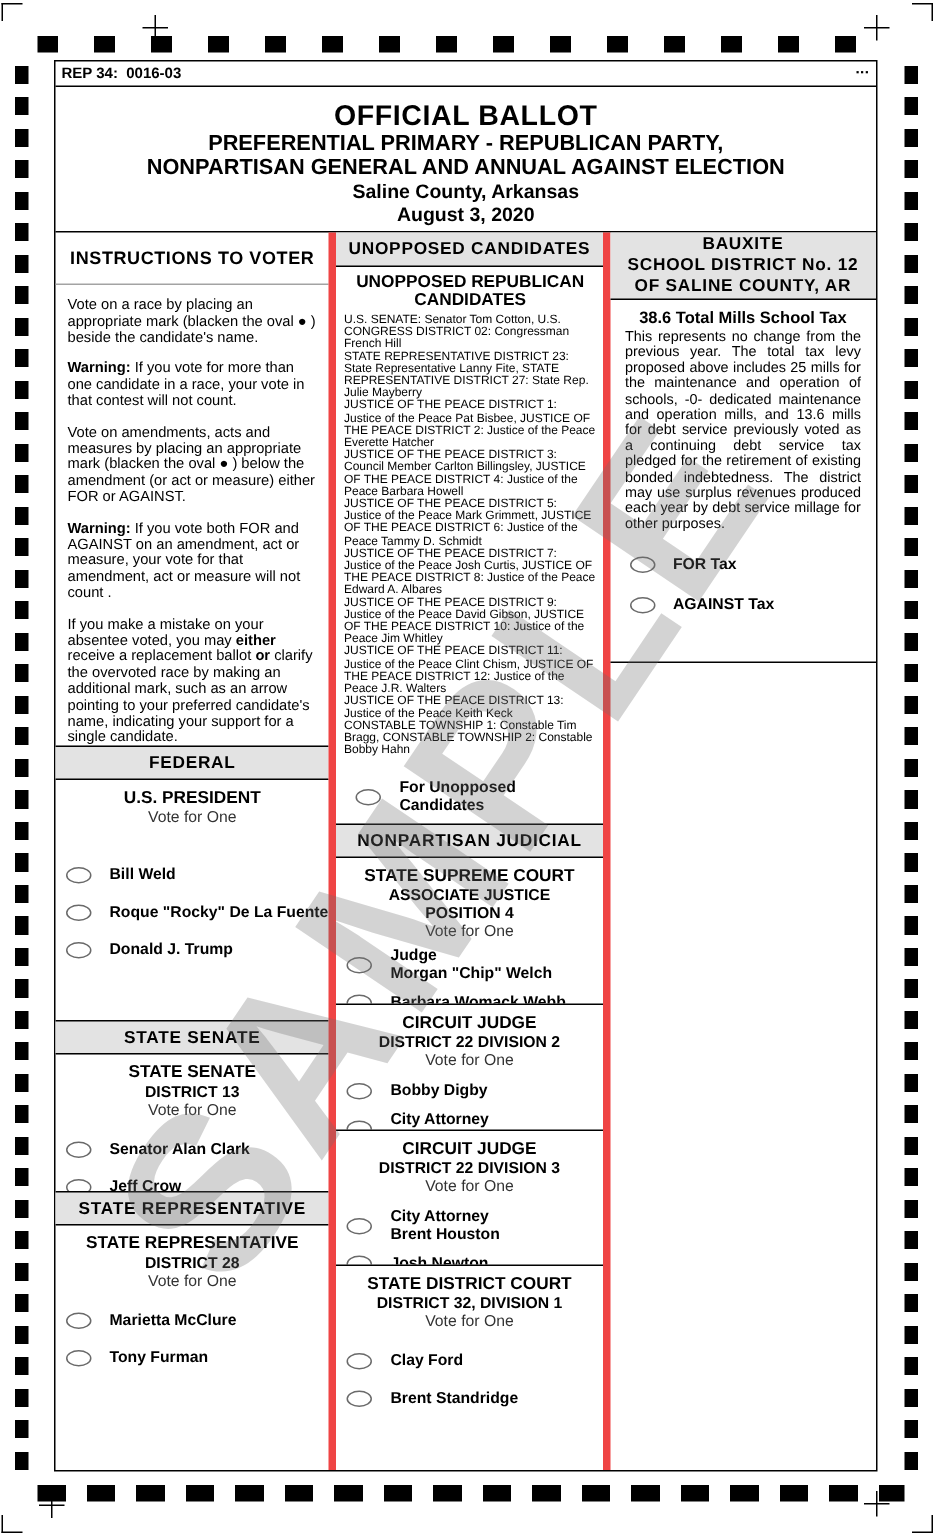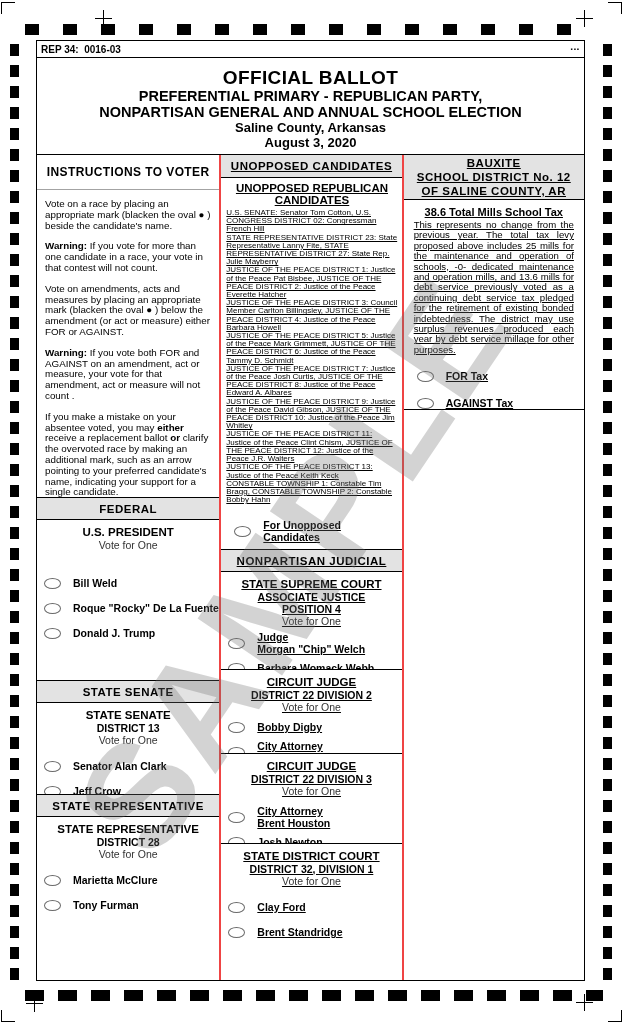--- a/index.html
+++ b/index.html
@@ -39,21 +39,21 @@
   .code{font-size:10px;font-weight:bold;white-space:pre;}
   .dots{font-size:6px;letter-spacing:1px;line-height:6px;}
 
   .title-block{height:96px;flex:none;text-align:center;padding-top:9px;box-sizing:border-box;}
   .t-main{font-size:19px;font-weight:bold;line-height:21px;letter-spacing:.4px;}
   .t-sub{font-size:14.5px;font-weight:bold;line-height:16px;}
   .t-loc,.t-date{font-size:13px;font-weight:bold;line-height:15px;}
 
   .cols{flex:1;display:flex;border-top:1px solid #000;min-height:0;}
   .col{width:33.33%;display:flex;flex-direction:column;box-sizing:border-box;min-width:0;}
-  .col + .col{border-left:2px solid #ef4444;text-decoration:underline;}
+  .col + .col{border-left:5px solid #ef4444;}
 
   .bar{flex:none;background:#e3e3e3;border-bottom:1px solid #000;text-align:center;
     font-weight:bold;font-size:11.5px;letter-spacing:.5px;display:flex;align-items:center;
     justify-content:center;box-sizing:border-box;}
   .bar.h23{height:23px;}
   .bar.mid{border-top:1px solid #000;}
   .bar.multi{height:45px;line-height:14px;white-space:pre-line;}
 
   .instr-head{flex:none;height:35px;border-bottom:1px solid #a3a3a3;text-align:center;
     font-weight:bold;font-size:12px;letter-spacing:.4px;display:flex;align-items:center;justify-content:center;box-sizing:border-box;}
@@ -77,21 +77,21 @@
   .name{font-weight:bold;font-size:10.5px;line-height:12px;white-space:pre-line;}
 
   .unopposed-box{flex:none;height:371px;box-sizing:border-box;display:flex;flex-direction:column;
     padding:4px 4px 6px 5px;}
   .u-sub{text-align:center;font-weight:bold;font-size:11.5px;line-height:12px;margin-bottom:3px;}
   .u-entries{font-size:8px;line-height:8.2px;}
   .u-entries div{margin:0;}
   .u-opt{margin-top:auto;display:flex;align-items:center;padding-left:8px;}
   .u-opt .name{font-size:10.5px;}
 
-  .tax-sec{flex:none;height:210px;box-sizing:border-box;border-bottom:1px solid #000;
+  .tax-sec{flex:none;height:242px;box-sizing:border-box;border-bottom:1px solid #000;
     padding:6px 10px 0 10px;}
   .tax-title{text-align:center;font-weight:bold;font-size:11px;line-height:13px;}
   .tax-text{font-size:9.6px;line-height:10.4px;text-align:justify;margin-top:1px;}
   .tax-opts{margin-top:15px;padding-left:3px;}
   .tax-opts .opt{margin-bottom:15px;}
   .filler{flex:1;}
 </style>
 </head>
 <body>
 
@@ -116,21 +116,21 @@
   <div class="ballot">
 
     <div class="code-strip">
       <span class="code">REP 34:  0016-03</span>
       <span class="dots">▪▪▪</span>
     </div>
 
     <div class="title-block">
       <div class="t-main">OFFICIAL BALLOT</div>
       <div class="t-sub">PREFERENTIAL PRIMARY - REPUBLICAN PARTY,</div>
-      <div class="t-sub">NONPARTISAN GENERAL AND ANNUAL SCHOOL ELECTION</div>
+      <div class="t-sub">NONPARTISAN GENERAL AND ANNUAL AGAINST ELECTION</div>
       <div class="t-loc">Saline County, Arkansas</div>
       <div class="t-date">August 3, 2020</div>
     </div>
 
     <div class="cols">
 
       <div class="col">
         <div class="instr-head">INSTRUCTIONS TO VOTER</div>
         <div class="instr-body">
           <p><span>Vote on a race by placing an appropriate mark (blacken the oval ● ) beside the candidate's name.</span></p>

